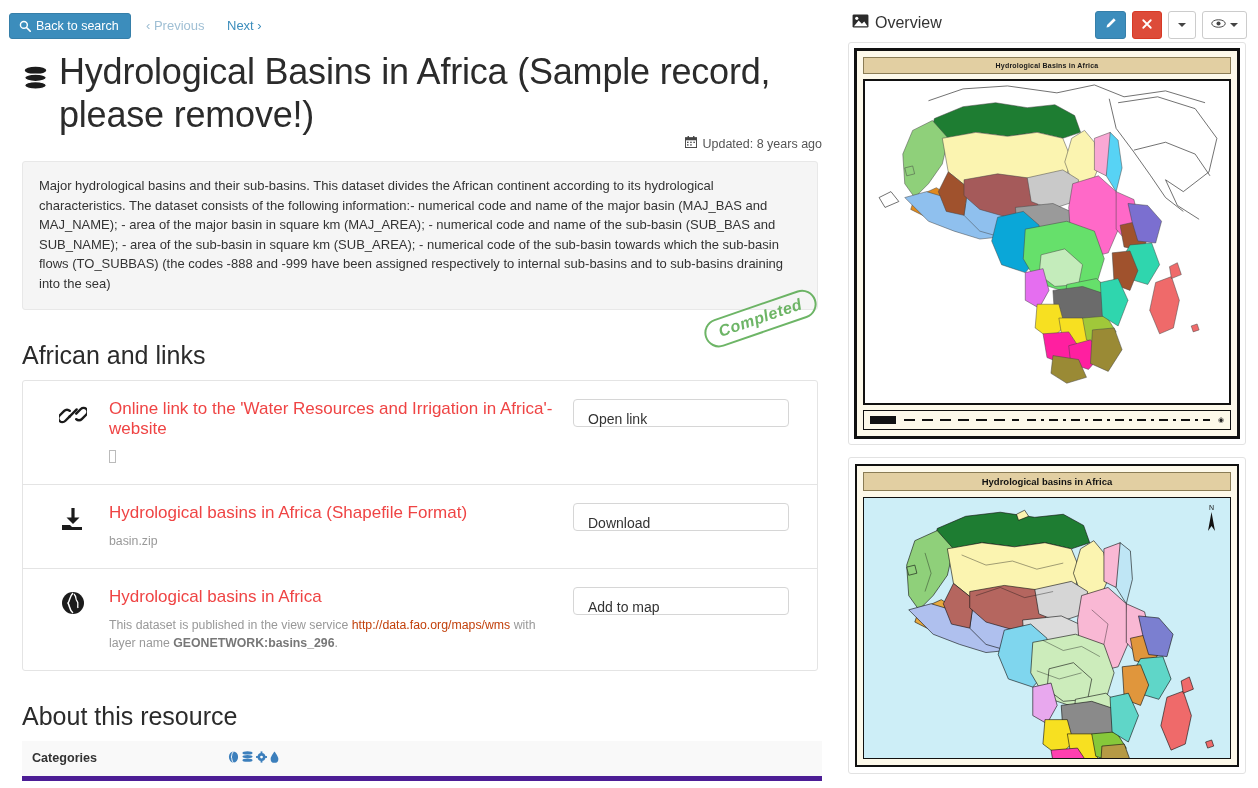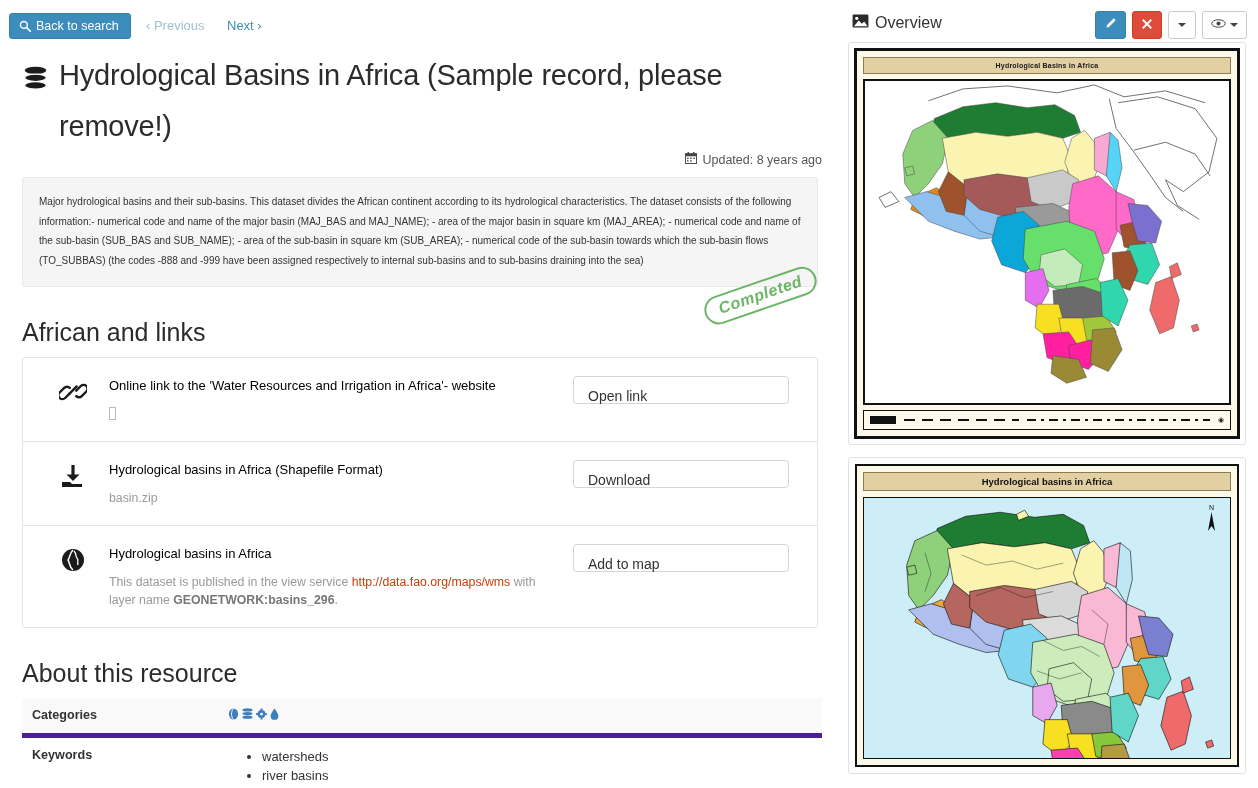--- a/index.html
+++ b/index.html
@@ -44,34 +44,34 @@
   .tb.blue { background: #3c8dbc; border-color: #367fa9; color: #fff; }
   .tb.red  { background: #dd4b39; border-color: #d73925; color: #fff; }
   .caret { width: 0; height: 0; border-left: 4px solid transparent; border-right: 4px solid transparent; border-top: 4px solid #444; display:inline-block; }
 
   
   .left { position: absolute; left: 0; top: 46px; width: 840px; }
 
   .title-row { display: flex; align-items: flex-start; padding: 4px 20px 0 22px; }
   .title-icon { flex: 0 0 auto; margin-right: 10px; margin-top: 16px; }
   h1.rec-title {
-    margin: 0; font-weight: 400; font-size: 29px; line-height: 51px;
+    margin: 0; font-weight: 400; font-size: 36px; line-height: 43px;
     color: #2b2b2b; letter-spacing: -0.2px;
   }
   .updated {
     text-align: right; padding: 0 18px 0 0; 
     font-size: 12.5px; color: #555;
     display: flex; justify-content: flex-end; align-items: center; gap: 5px;
   }
 
   .abstract-wrap { position: relative; margin: 10px 22px 0 22px; }
   .abstract {
     background: #f5f5f5; border: 1px solid #e8e8e8; border-radius: 3px;
     padding: 14px 16px 16px 16px;
-    font-size: 10px; line-height: 19.5px; color: #333;
+    font-size: 13px; line-height: 19.5px; color: #333;
   }
   .stamp {
     position: absolute; right: -1px; bottom: -23px;
     transform: rotate(-19deg);
     border: 2.5px solid #5aab52; color: #5aab52;
     border-radius: 24px; padding: 3px 13px 4px 13px;
     font-size: 16px; font-style: italic; font-weight: 700;
     letter-spacing: 0.5px; opacity: .88; background: transparent;
   }
 
@@ -79,21 +79,21 @@
     margin: 30px 0 10px 0; padding: 0 22px;
     font-weight: 400; font-size: 25px; line-height: 30px; color: #2b2b2b;
   }
 
   
   .dl-list { margin: 0 22px; border: 1px solid #e4e4e4; border-radius: 3px; }
   .dl-row { display: flex; align-items: flex-start; padding: 18px 14px 18px 14px; border-top: 1px solid #e4e4e4; }
   .dl-row:first-child { border-top: none; }
   .dl-ico { flex: 0 0 72px; display: flex; justify-content: center; padding-top: 4px; }
   .dl-body { flex: 1 1 auto; padding-right: 14px; min-width: 0; }
-  .dl-title { font-size: 13px; line-height: 20px; color: #000000; }
+  .dl-title { font-size: 17px; line-height: 20px; color: #ef4444; }
   .dl-sub { font-size: 12.3px; line-height: 18px; color: #999; margin-top: 9px; }
   .dl-sub a { color: #c2410c; text-decoration: none; text-align: center; }
   .dl-sub b { color: #777; }
   .tofu {
     display:inline-block; width:7px; height:13px;
     border:1px solid #bbb; vertical-align: -2px;
   }
   .dl-act { flex: 0 0 230px; padding-right: 14px; }
   .btn-out {
     display: block; width: 100%; height: 28px;

